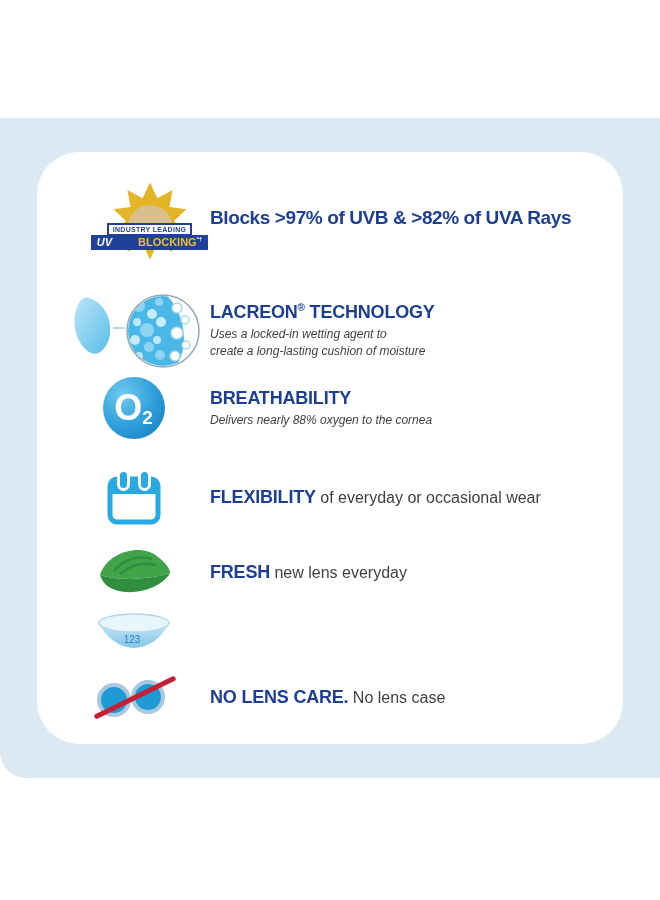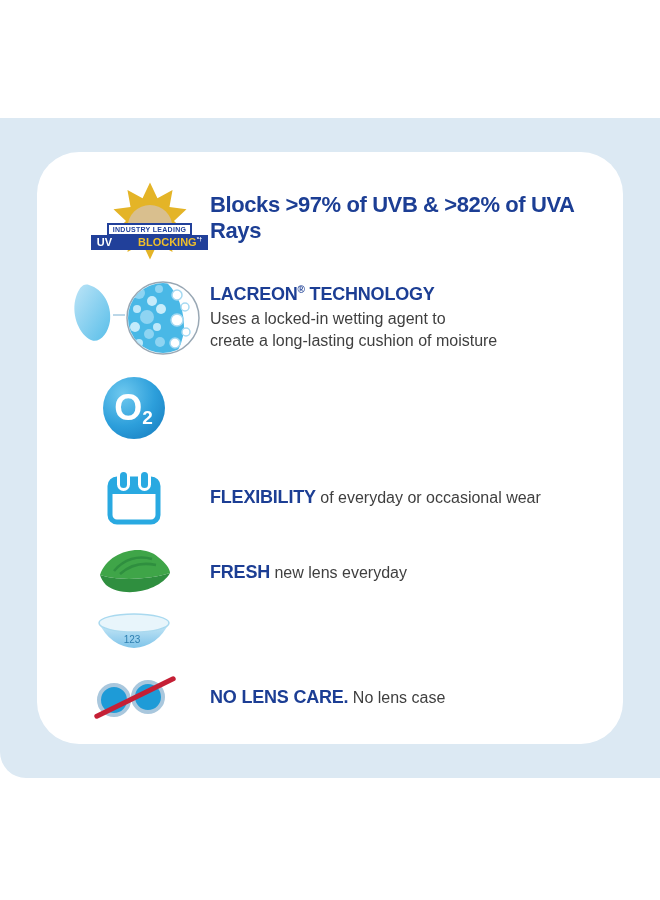--- a/index.html
+++ b/index.html
@@ -18,47 +18,47 @@
     position:absolute; left:37px; top:152px; width:586px; height:592px;
     background:#ffffff; border-radius:42px;
   }
   .row {
     position:absolute; left:20px; width:548px;
     display:flex; align-items:center;
   }
   .icon-cell { flex:0 0 153px; width:153px; display:flex; justify-content:center; align-items:center; }
   .text-cell { flex:1; }
   .row-uv        { top:14px;  height:104px; }
-  .row-lacreon   { top:118px; height:96px; }
+  .row-lacreon   { top:131px; height:96px; }
   .row-breath    { top:224px; height:64px; }
   .row-flex      { top:316px; height:58px; }
   .row-fresh     { top:396px; height:48px;align-items:center; }
   .row-easy      { top:458px; height:42px; }
   .row-nocare    { top:518px; height:54px;align-items:center; }
 
   .h { font-weight:bold; color:#1C3E94; font-size:18px; letter-spacing:-0.2px; }
-  .h-lg { font-size:22px; letter-spacing:-0.4px; }
+  .h-lg { font-size:19px; letter-spacing:-0.4px; }
   .h sup, .text-cell sup { font-size:10px; }
-  .body-txt { color:#3F3F3F; font-size:16px; line-height:1.4; margin-top:3px; }
+  .body-txt { color:#3F3F3F; font-size:12px; line-height:1.4; margin-top:3px;font-style:italic; }
   .rest { color:#3F3F3F; font-size:16px; font-weight:normal; letter-spacing:0;margin-top:44px; }
 
   
   .sun-badge { position:relative; width:100px; height:76px; margin-left:32px; }
   .sun-badge svg { position:absolute; left:10px; top:1px; }
   .uv-badge { position:absolute; left:0; right:0; top:43px; display:flex; flex-direction:column; align-items:center; }
   .uv-badge-top {
     background:#fff; border:2px solid #21409A; color:#21409A;
     font-size:7px; font-weight:bold; letter-spacing:0.3px;
     padding:1px 4px; white-space:nowrap;
   }
   .uv-badge-bottom {
     background:#21409A; color:#fff; margin-top:-1px;
     font-size:11px; font-weight:bold; padding:1px 6px 2px; white-space:nowrap;
   }
-  .uv-it { }
+  .uv-it { font-style:italic; }
   .uv-gold { color:#EFBE2B; margin-left:2px;padding-left:24px; }
   .uv-sup { font-size:6px; vertical-align:super; color:#fff; }
 
   
   .o2-circle {
     width:62px; height:62px; border-radius:50%;
     background: radial-gradient(circle at 32% 28%, #6FC9EF 0%, #2D9FDB 52%, #1377BB 100%);
     display:flex; align-items:center; justify-content:center;
     color:#fff; font-weight:bold;
   }
@@ -144,20 +144,24 @@
     </div>
   </div>
 
   <div class="row row-breath">
     <div class="icon-cell">
       <div class="o2-circle">
         <span class="o2-main">O</span>
           <span class="o2-sub">2</span>
       </div>
     </div>
+    <div class="text-cell">
+      <div class="h">BREATHABILITY</div>
+      <div class="body-txt">Delivers nearly 88% oxygen to the cornea</div>
+    </div>
   </div>
 
   <div class="row row-flex">
     <div class="icon-cell">
       <svg width="54" height="56" viewBox="0 0 54 56">
         <rect x="3" y="10" width="48" height="43" rx="7" fill="#ffffff" stroke="#29A9E1" stroke-width="5"></rect>
         <path d="M 10,10 H 44 A 7 7 0 0 1 51,17 V 25 H 3 V 17 A 7 7 0 0 1 10,10 Z" fill="#29A9E1"></path>
         <rect x="10" y="1" width="13" height="21" rx="6.5" fill="#ffffff"></rect>
         <rect x="13" y="3" width="7" height="16" rx="3.5" fill="#29A9E1"></rect>
         <rect x="31" y="1" width="13" height="21" rx="6.5" fill="#ffffff"></rect>

